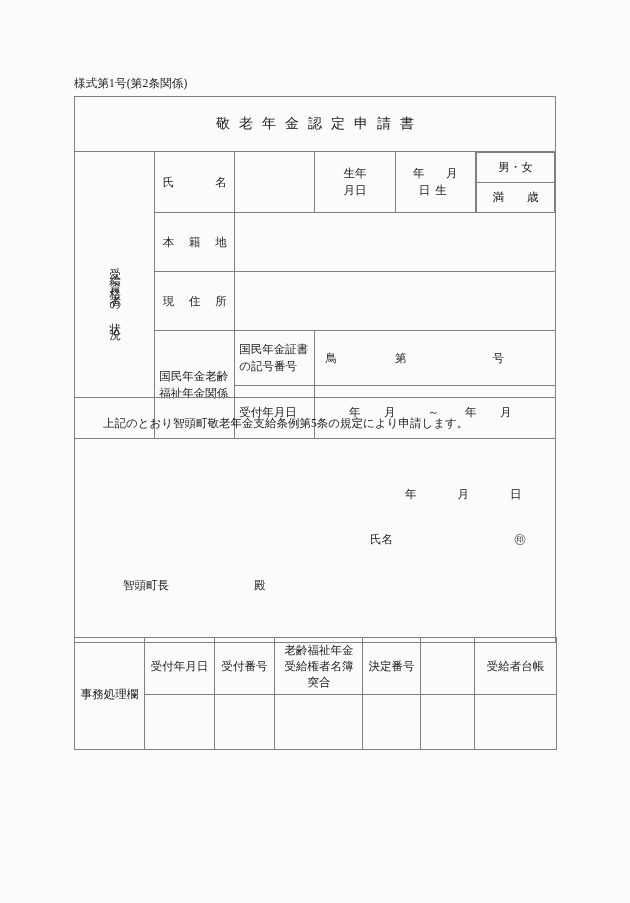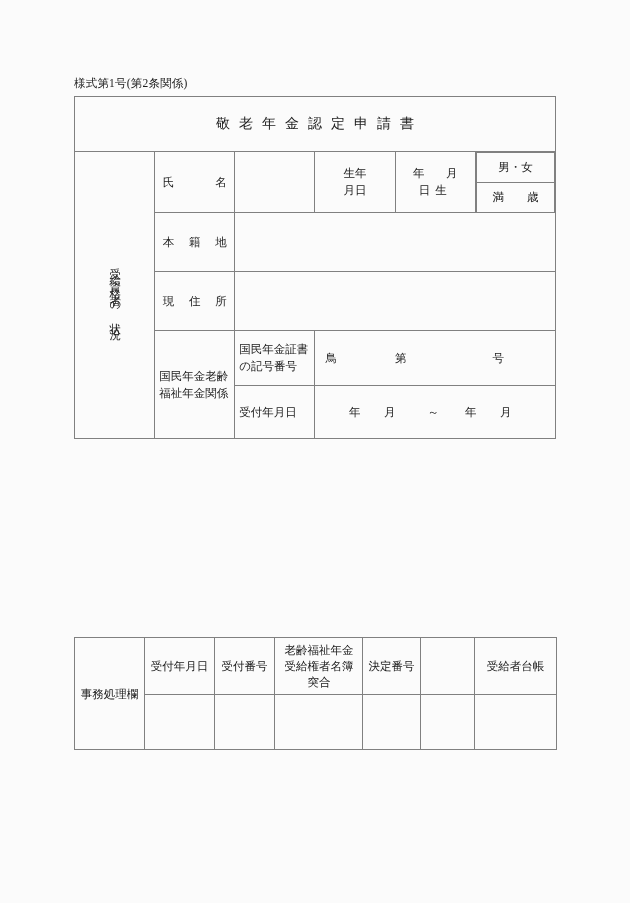--- a/index.html
+++ b/index.html
@@ -325,20 +325,38 @@
         <td class="sub-label">
           <span>受付年月日</span>
         </td>
         <td class="teishi-value" colspan="3">
           <span class="seg">年　月</span><span class="gap"></span><span>～</span><span class="gap"></span><span class="seg">年　月</span>
         </td>
       </tr>
     </tbody>
   </table>
 
+  <table class="grid" id="middle-table">
+    <tbody>
+      <tr>
+        <td>
+          <div class="stmt">上記のとおり智頭町敬老年金支給条例第5条の規定により申請します。</div>
+          <div class="sig-date">年　　月　　日</div>
+          <div class="sig-name">
+            <span>氏名</span>
+            <span class="seal">㊞</span>
+          </div>
+          <div class="addressee">
+            <span>智頭町長</span>
+            <span class="dono">殿</span>
+          </div>
+        </td>
+      </tr>
+    </tbody>
+  </table>
 
   <table class="grid" id="bottom-table">
     <colgroup>
       <col style="width:70px">
       <col style="width:70px">
       <col style="width:60px">
       <col style="width:88px">
       <col style="width:58px">
       <col style="width:54px">
       <col style="width:82px">

